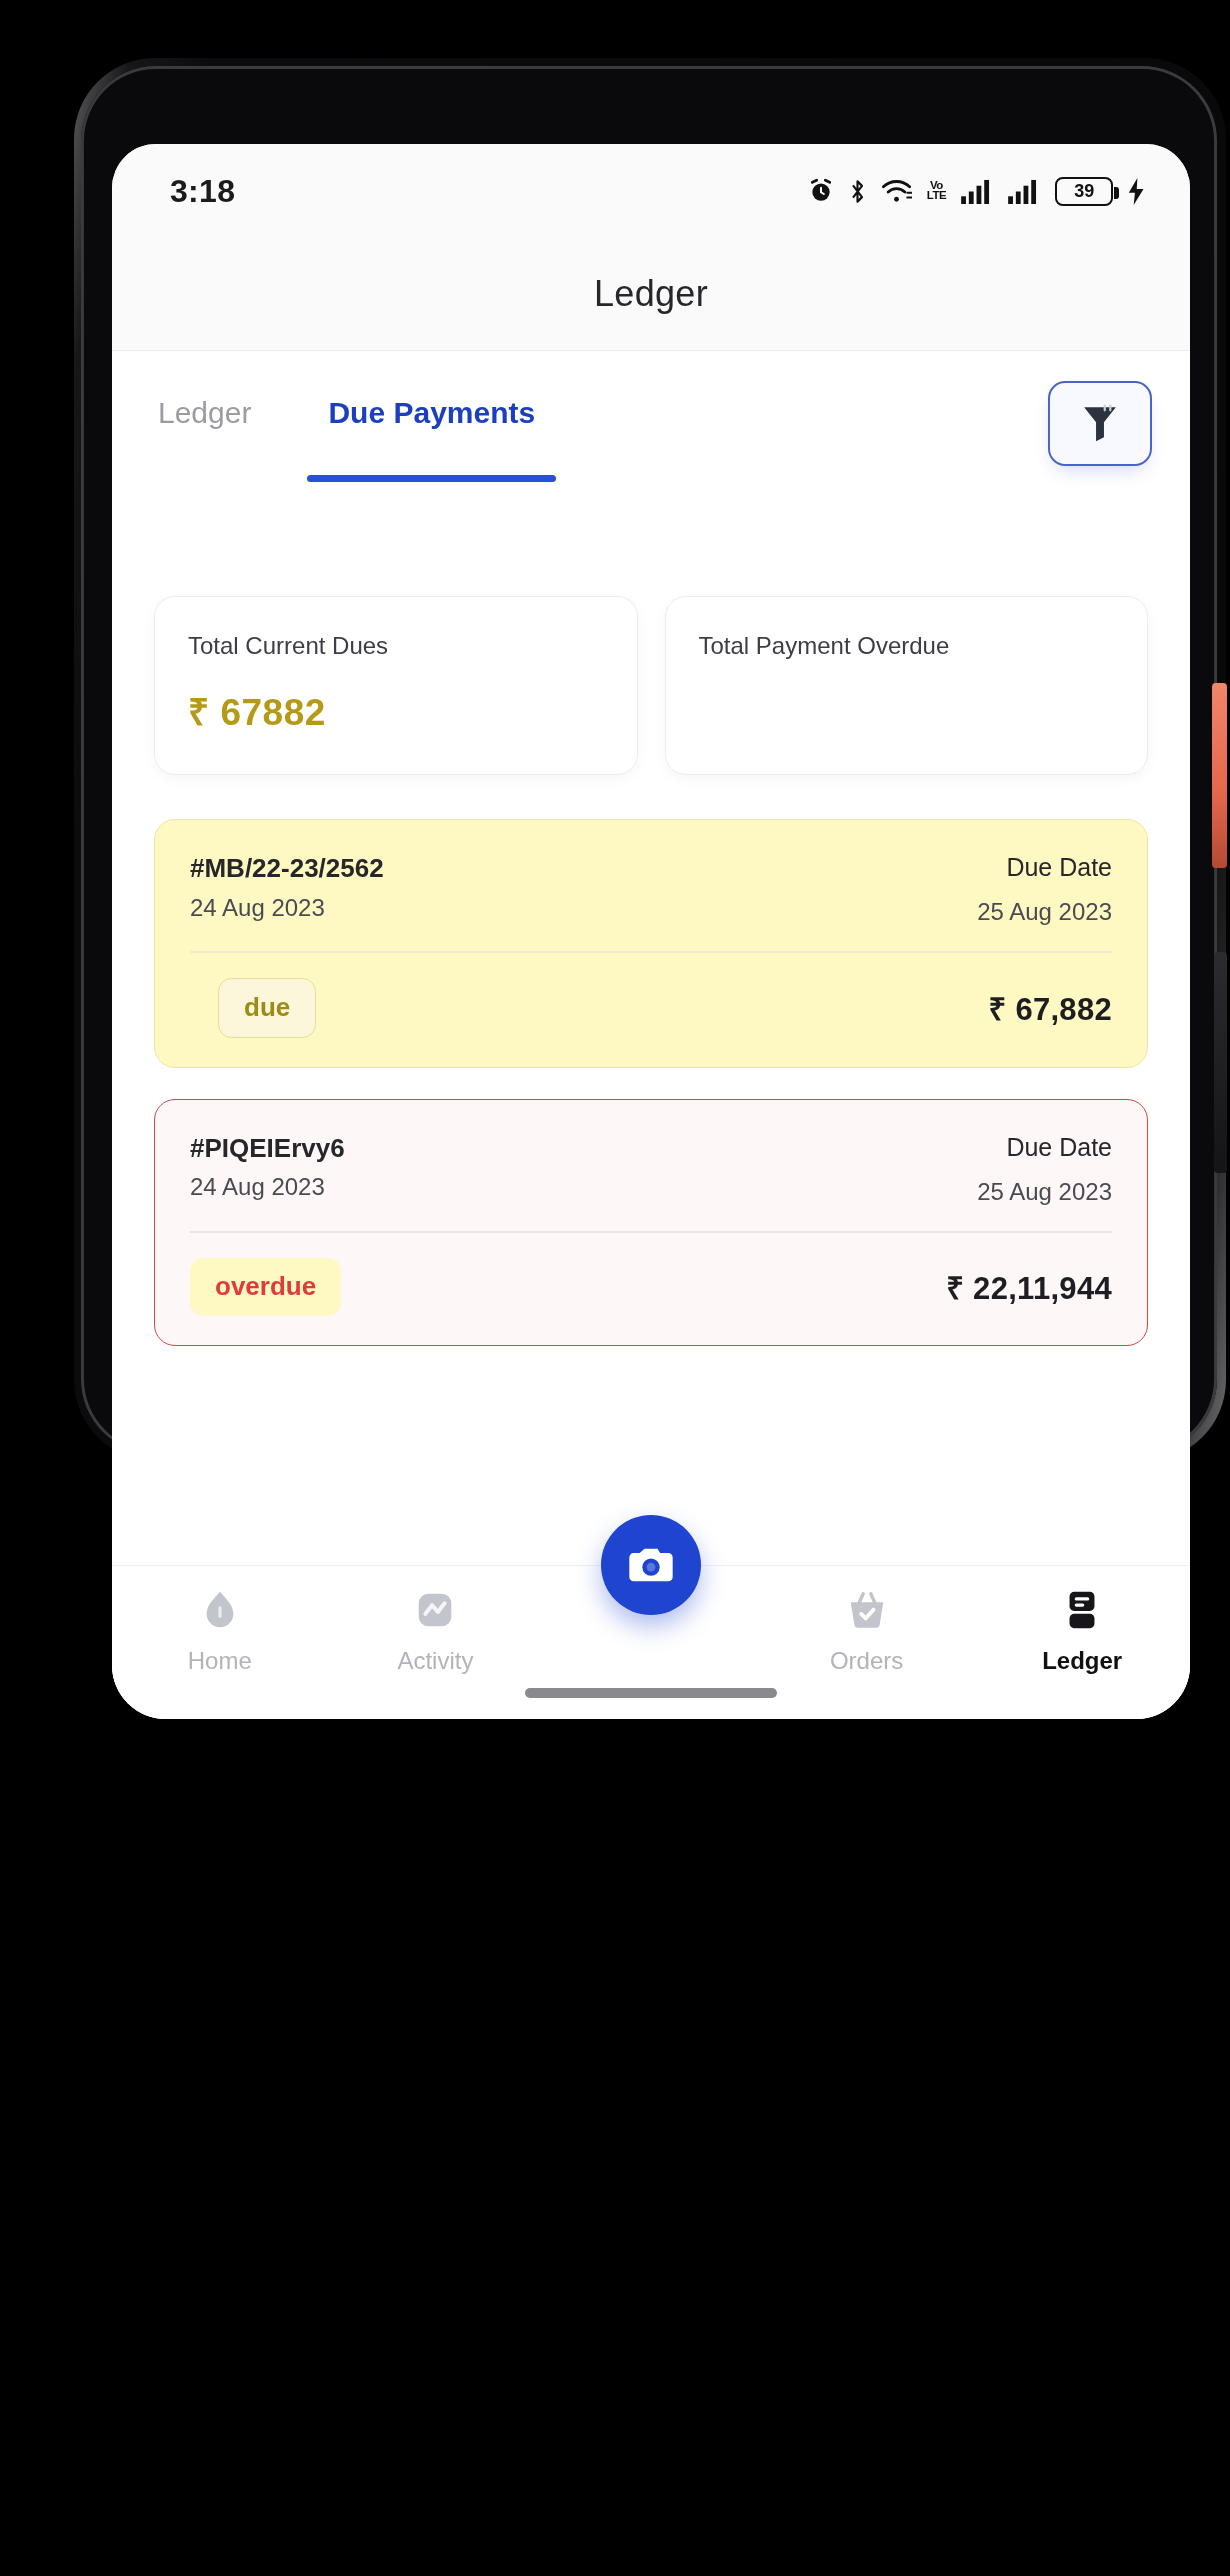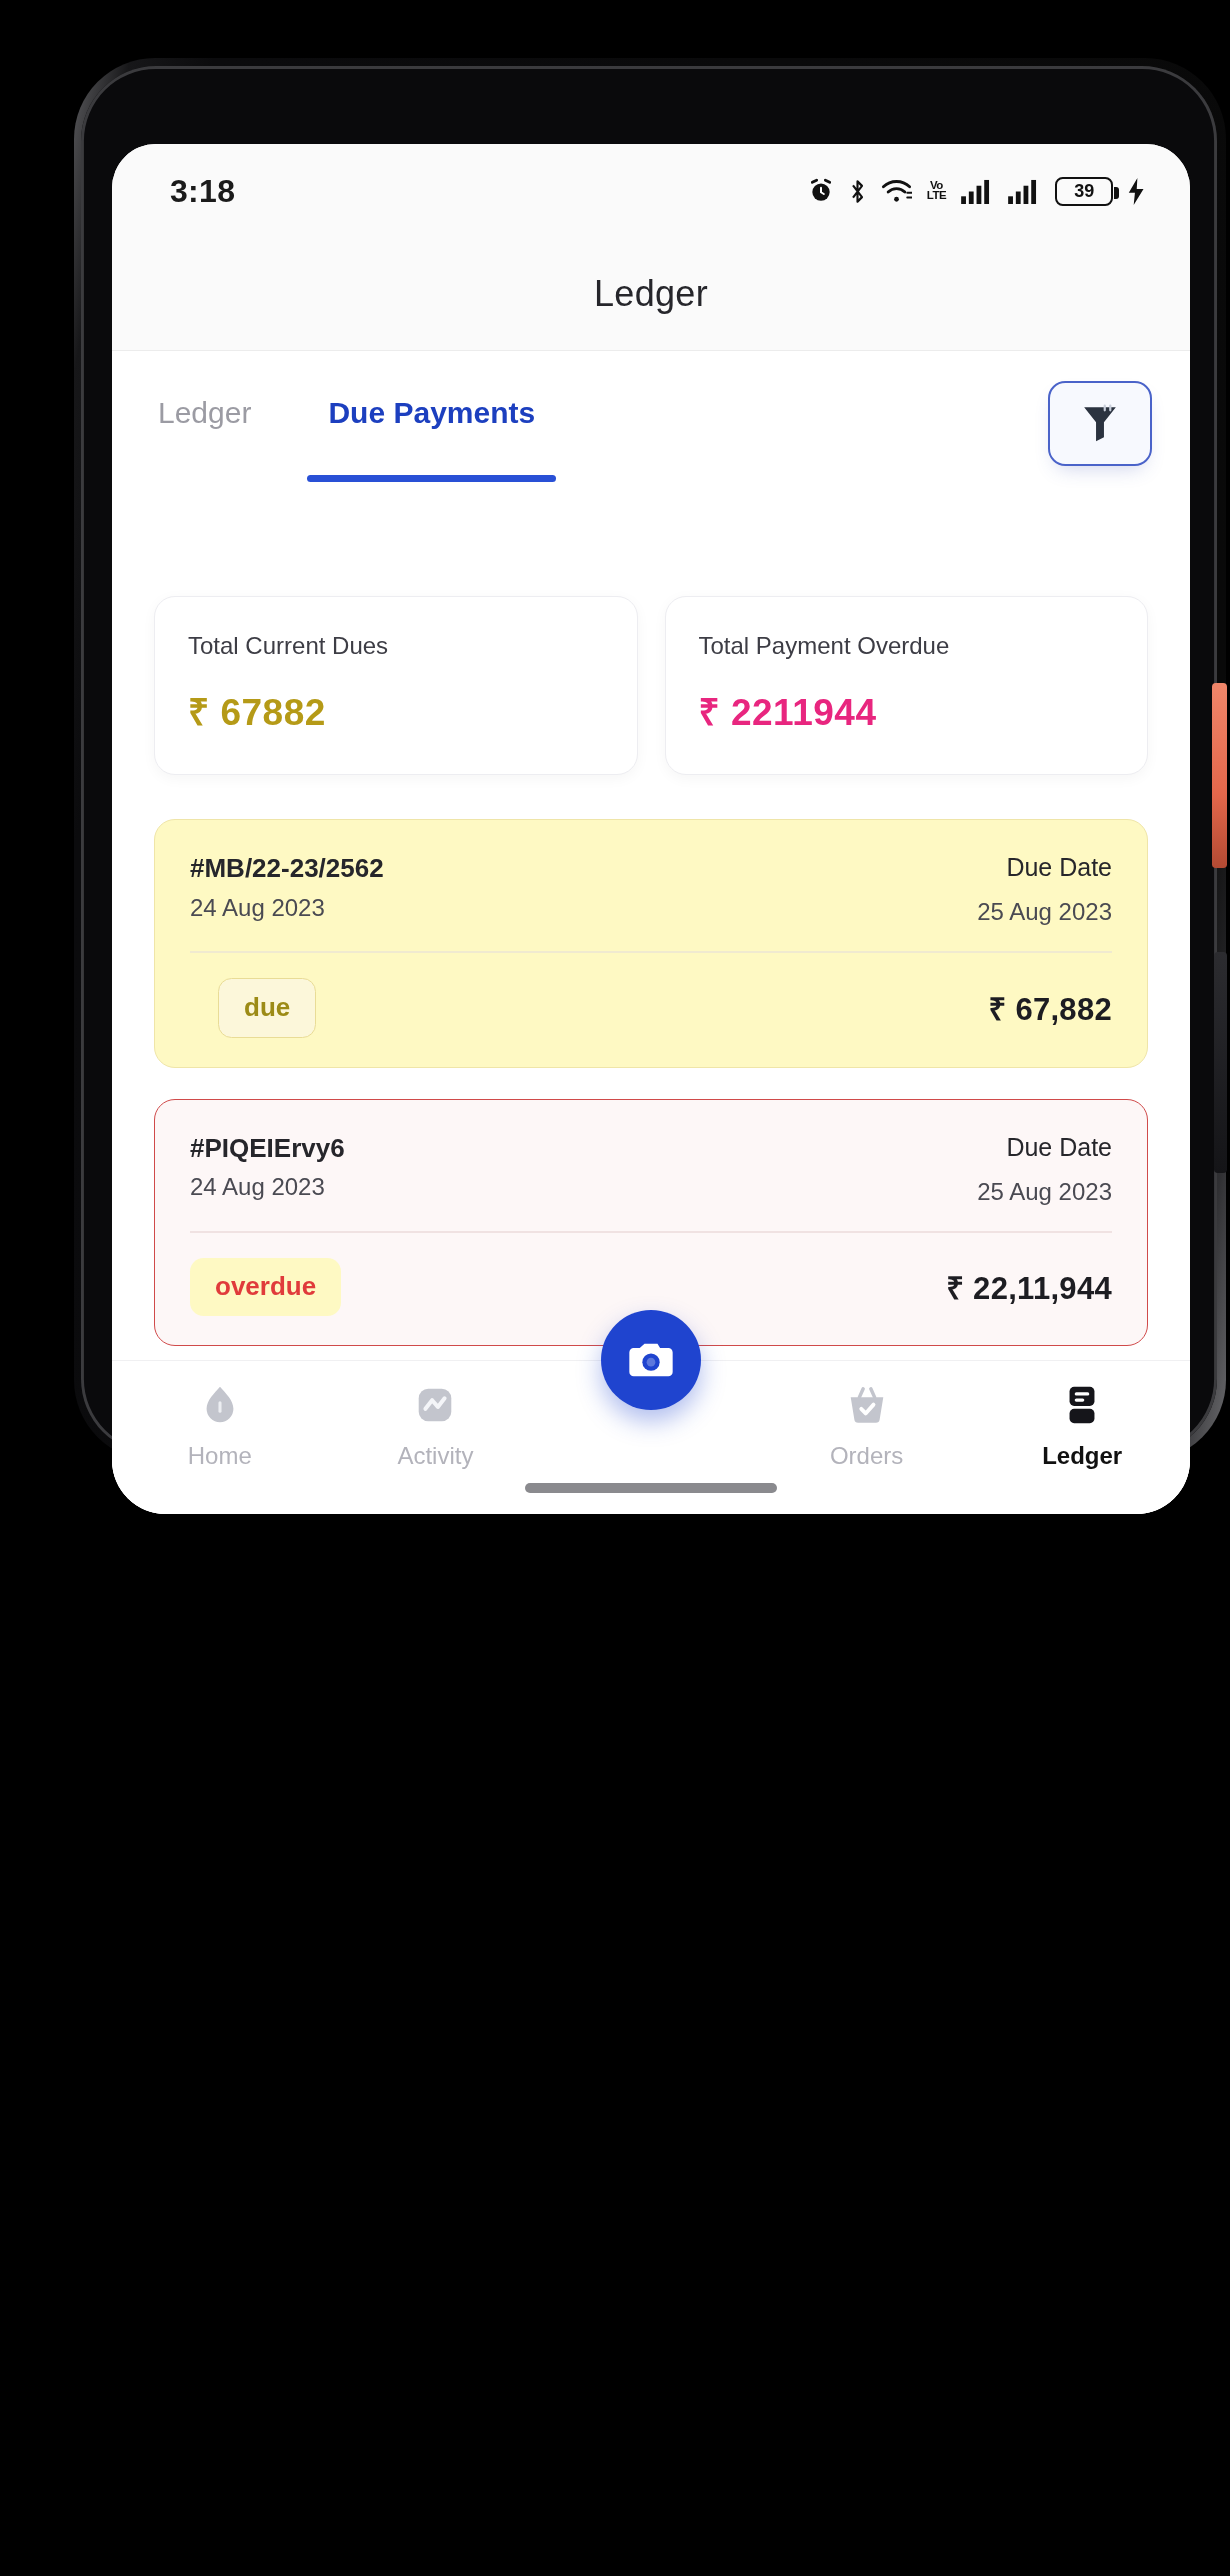--- a/index.html
+++ b/index.html
@@ -16,21 +16,21 @@
     position:absolute; left:37px; top:29px; width:1152px; height:1403px;
     background:linear-gradient(100deg,#5b5b5e 0%,#171719 4%,#0b0b0d 10%,#090909 90%,#303033 96%,#6d6d70 100%);
     border-radius:81px;
   }
   .phone-inner-ring{
     position:absolute; left:44px; top:37px; width:1136px; height:1388px;
     border-radius:75px; background:#0a0a0c;
     box-shadow:inset 0 0 0 2.9px #3b3b3e;
   }
   .screen{
-    position:absolute; left:75px; top:115px; width:1078px; height:1370px;
+    position:absolute; left:75px; top:115px; width:1078px; height:1575px;
     background:#ffffff; border-radius:44px 44px 54px 54px; overflow:hidden;
   }
   .notch-cam{
     position:absolute; left:341px; top:123px; width:54px; height:54px;
     border-radius:50%; background:radial-gradient(circle at 38% 34%, #3a3a42 0%, #17171b 45%, #0b0b0e 100%);
     box-shadow:inset 0 0 5.8px #000;
   }
   .notch-cam:after{
     content:""; position:absolute; left:16.3px; top:13.5px; width:10.6px; height:10.6px; border-radius:50%;
     background:radial-gradient(circle at 40% 35%, #e8e8f2 0%, #8e8ea6 50%, #1d1d28 100%);
@@ -238,24 +238,20 @@
         <div class="summary">
           <div class="sum-card">
             <div class="sum-label">Total Current Dues</div>
             <div class="sum-value" style="color:#b59a17">
               <span>₹</span>
               <span>67882</span>
             </div>
           </div>
           <div class="sum-card">
             <div class="sum-label">Total Payment Overdue</div>
-            <div class="sum-value" style="color:#e8267f">
-              <span>₹</span>
-              <span>2211944</span>
-            </div>
           </div>
         </div>
 
         <div class="pay-list">
 
           <div class="pay-card due">
             <div class="pay-top">
               <div>
                 <div class="pay-id">#MB/22-23/2562</div>
                 <div class="pay-date">24 Aug 2023</div>

